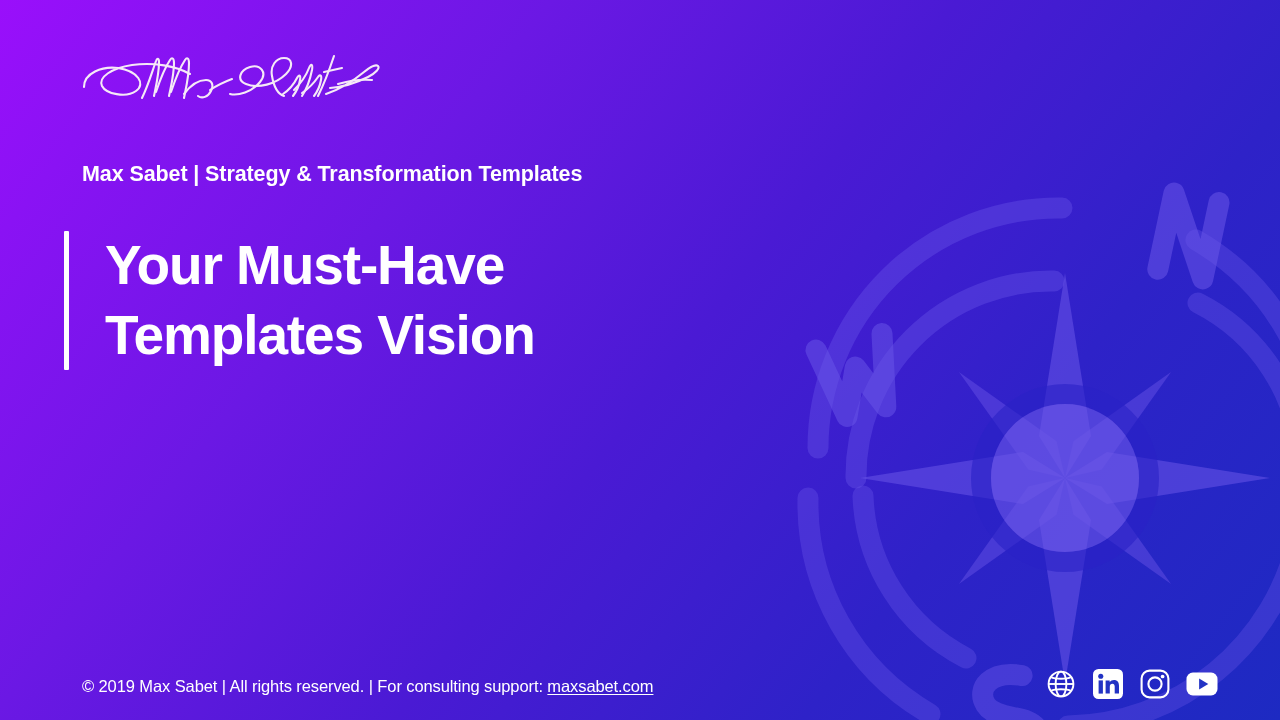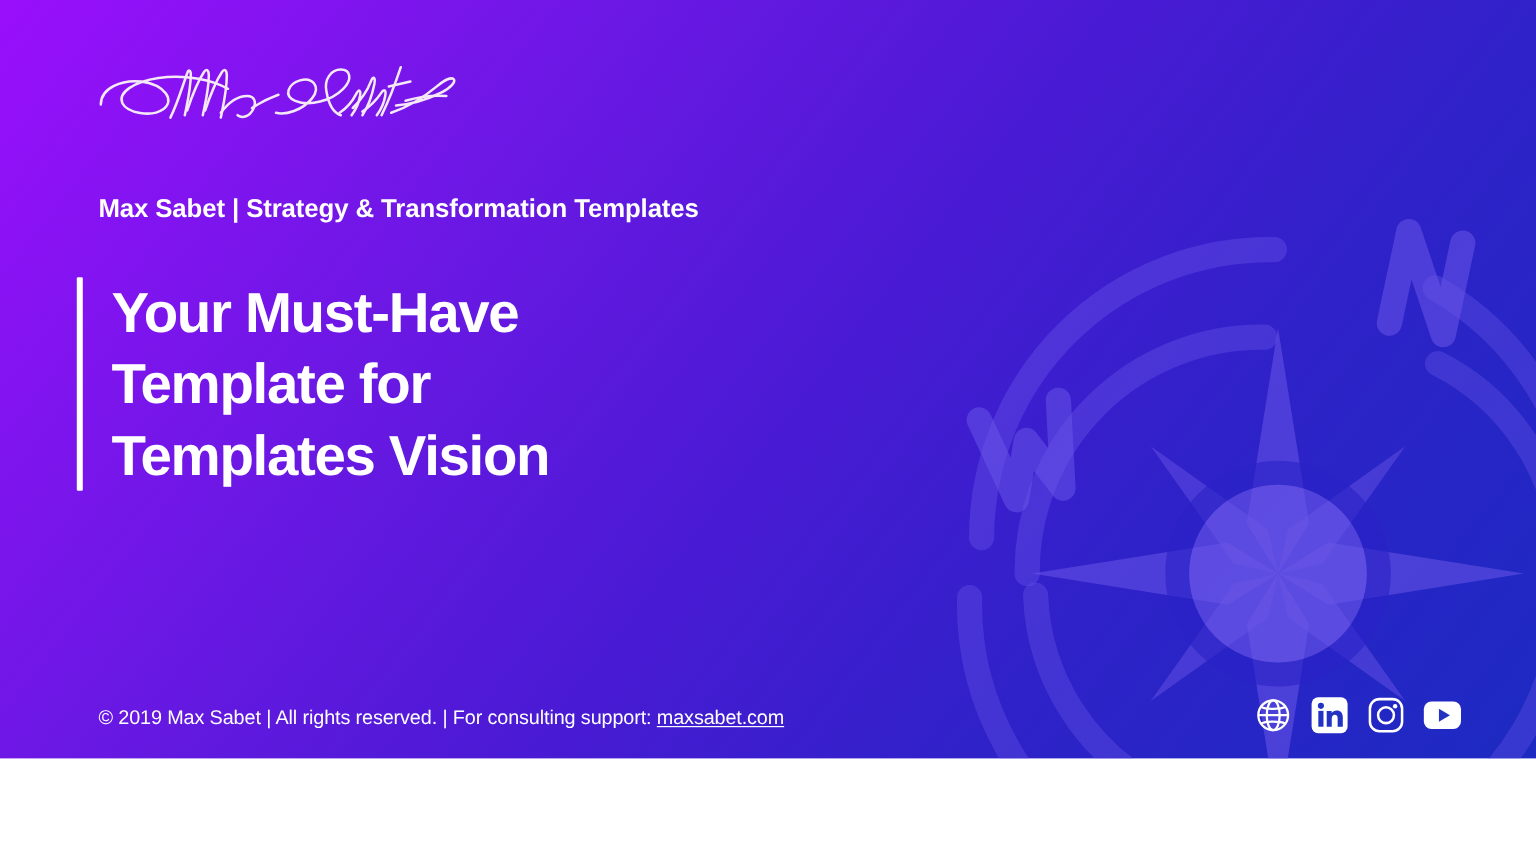--- a/index.html
+++ b/index.html
@@ -3,21 +3,21 @@
 <meta charset="utf-8">
 <style>
   * { margin:0; padding:0; box-sizing:border-box; }
   html, body {
     width:1280px; height:720px;
     font-family:"Liberation Sans", sans-serif;
     overflow:hidden;
   }
   .slide{
     position:relative;
-    width:1280px; height:632px;
+    width:1280px; height:720px;
     background:linear-gradient(128deg,
         #9a0ffb 0%,
         #8a12f4 10%,
         #6b18e4 30%,
         #4a1ad4 52%,
         #2e22c8 74%,
         #1d2ac2 100%);
     overflow:hidden;
   }
 
@@ -56,22 +56,22 @@
     display:flex;
     align-items:stretch;
   }
   .accent-bar{
     width:5px;
     background:#ffffff;
     flex:none;
     border-radius:1px;
   }
   .headline{
-    padding-left:24px;
-    font-size:47px;
+    padding-left:36px;
+    font-size:55px;
     font-weight:bold;
     line-height:1.265;
     color:#ffffff;
     letter-spacing:-1.1px;
   }
   .headline .line{ display:block; white-space:nowrap; }
 
   
   .footer{
     position:absolute;
@@ -213,21 +213,20 @@
       </g>
     </svg>
   </div>
 
   <div class="subtitle">Max Sabet | Strategy &amp; Transformation Templates</div>
 
   <div class="headline-wrap">
     <div class="accent-bar"></div>
     <h1 class="headline">
       <span class="line">Your Must-Have</span>
-      <span class="line">Template for</span>
       <span class="line">Templates Vision</span>
     </h1>
   </div>
 
   <div class="footer">
     <span>© 2019 Max Sabet | All rights reserved. | For consulting support:</span>
     <a href="#" class="link">maxsabet.com</a>
   </div>
 
   <div class="socials">

